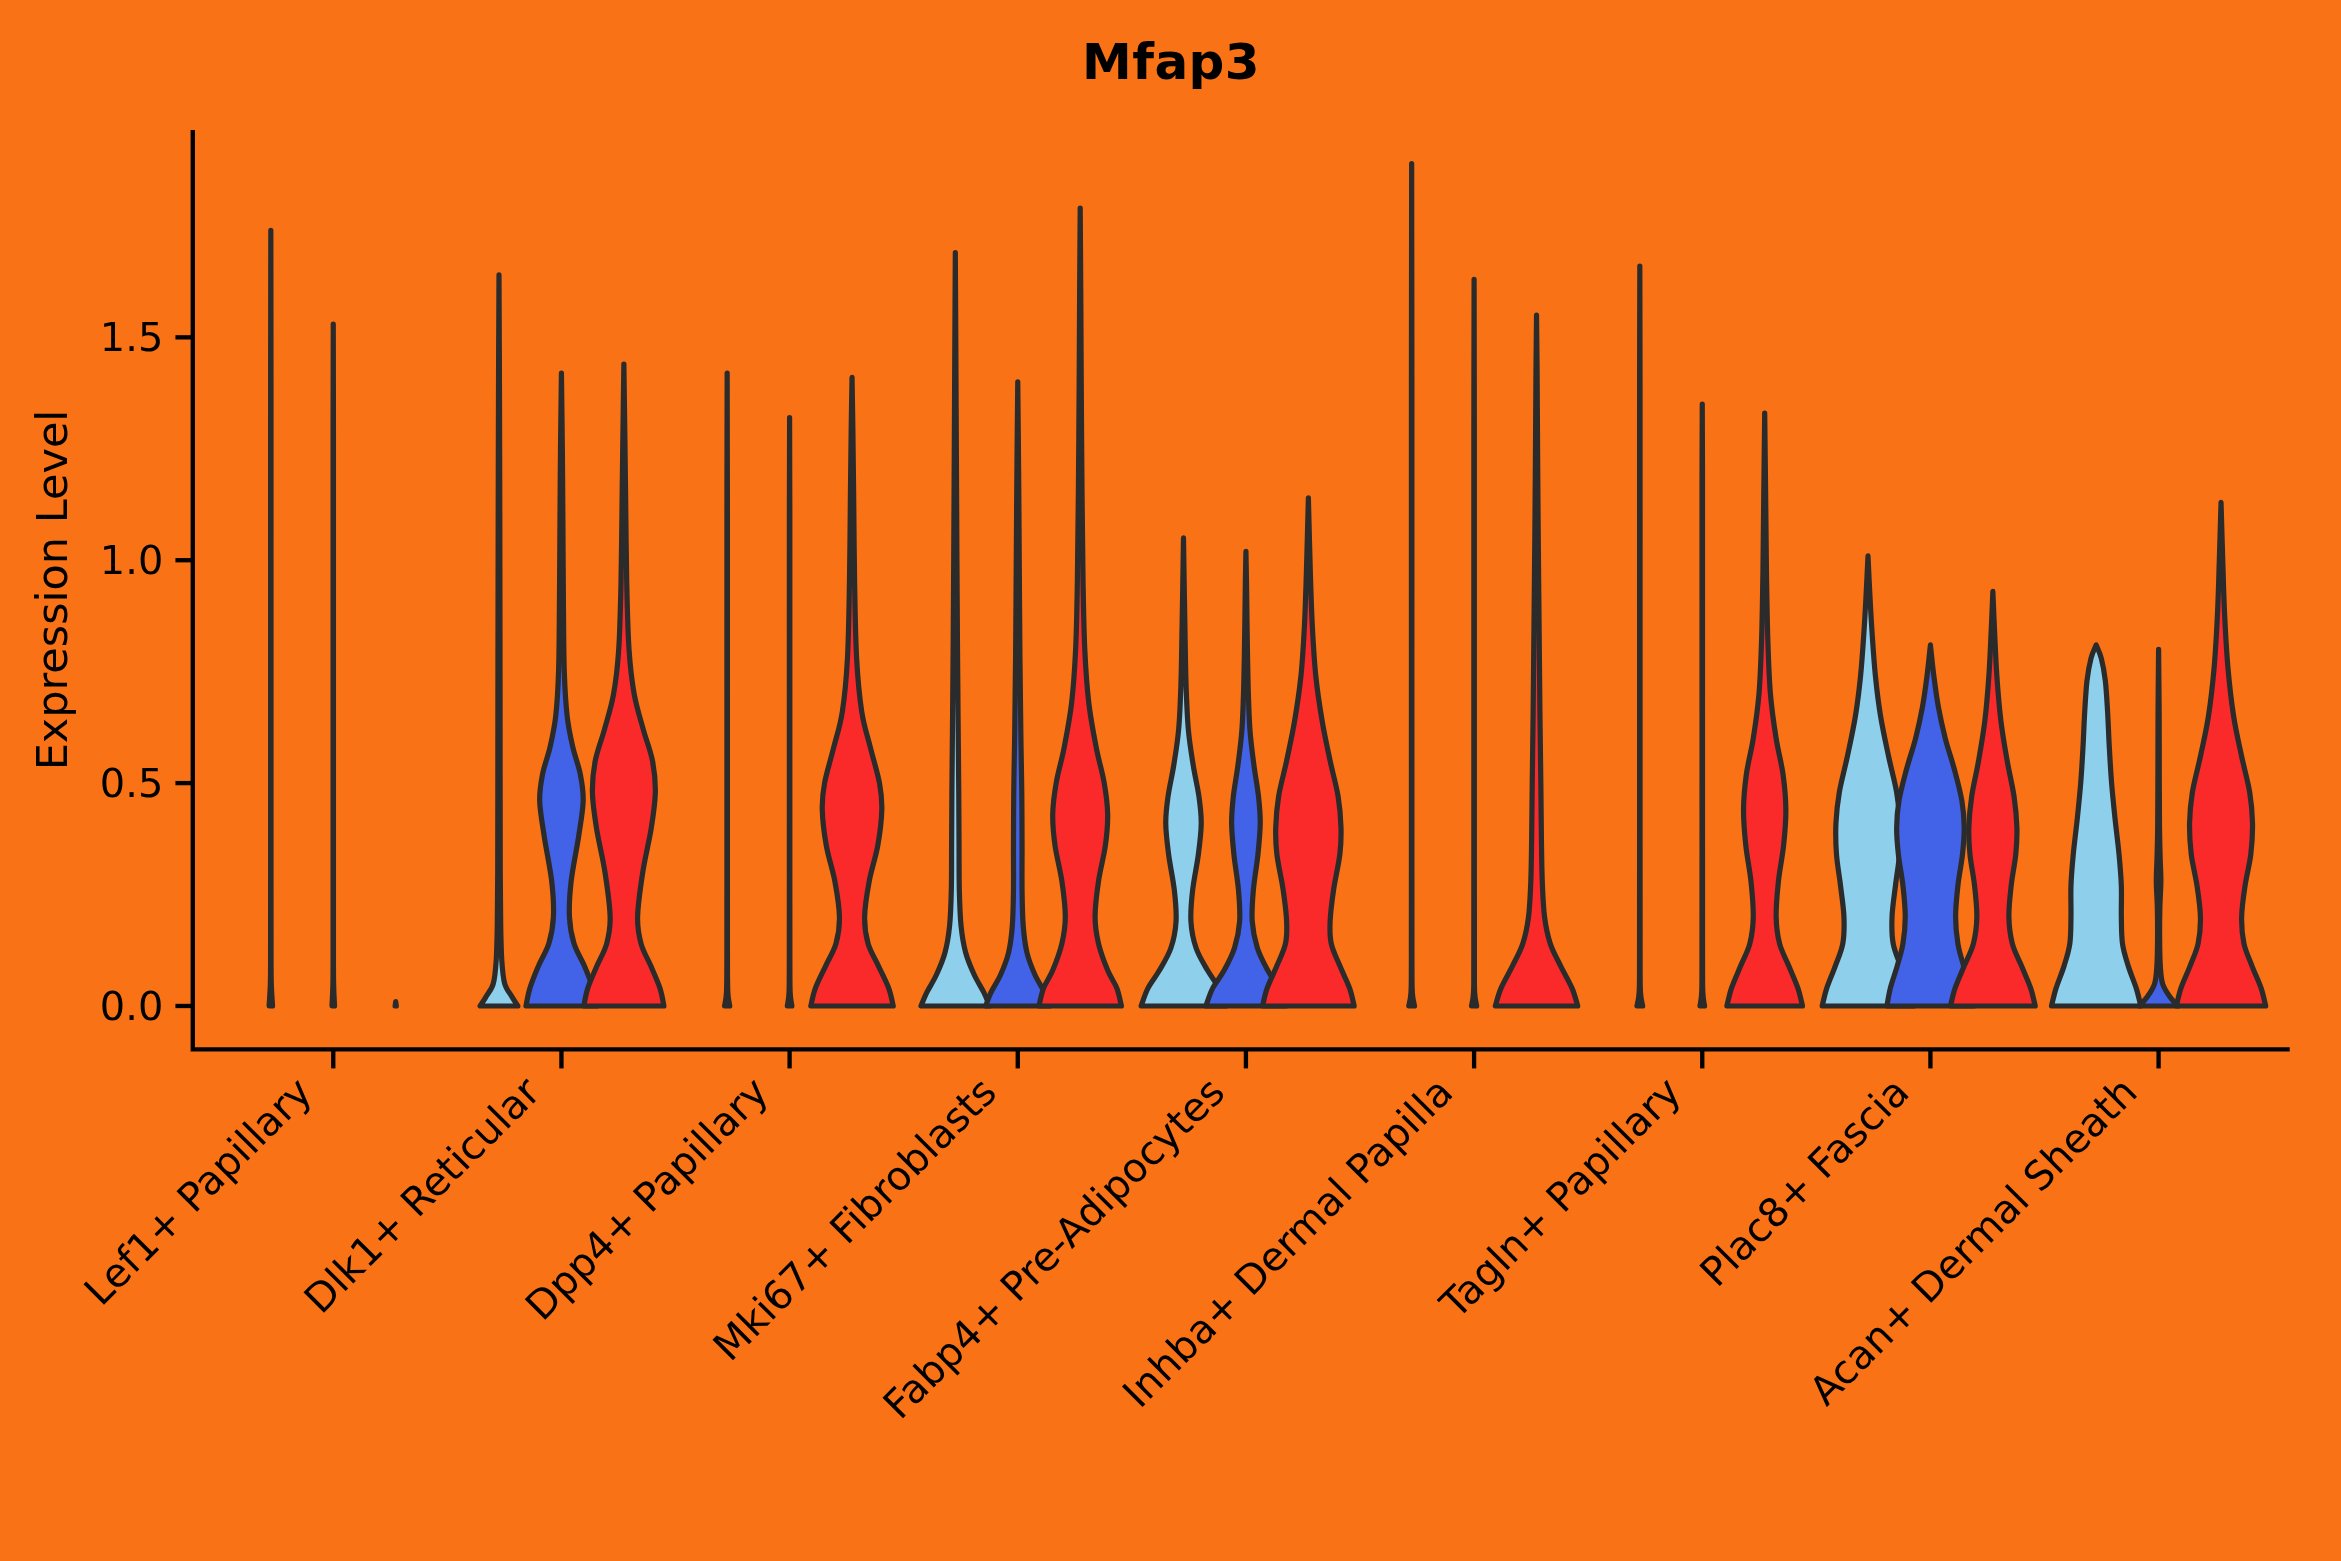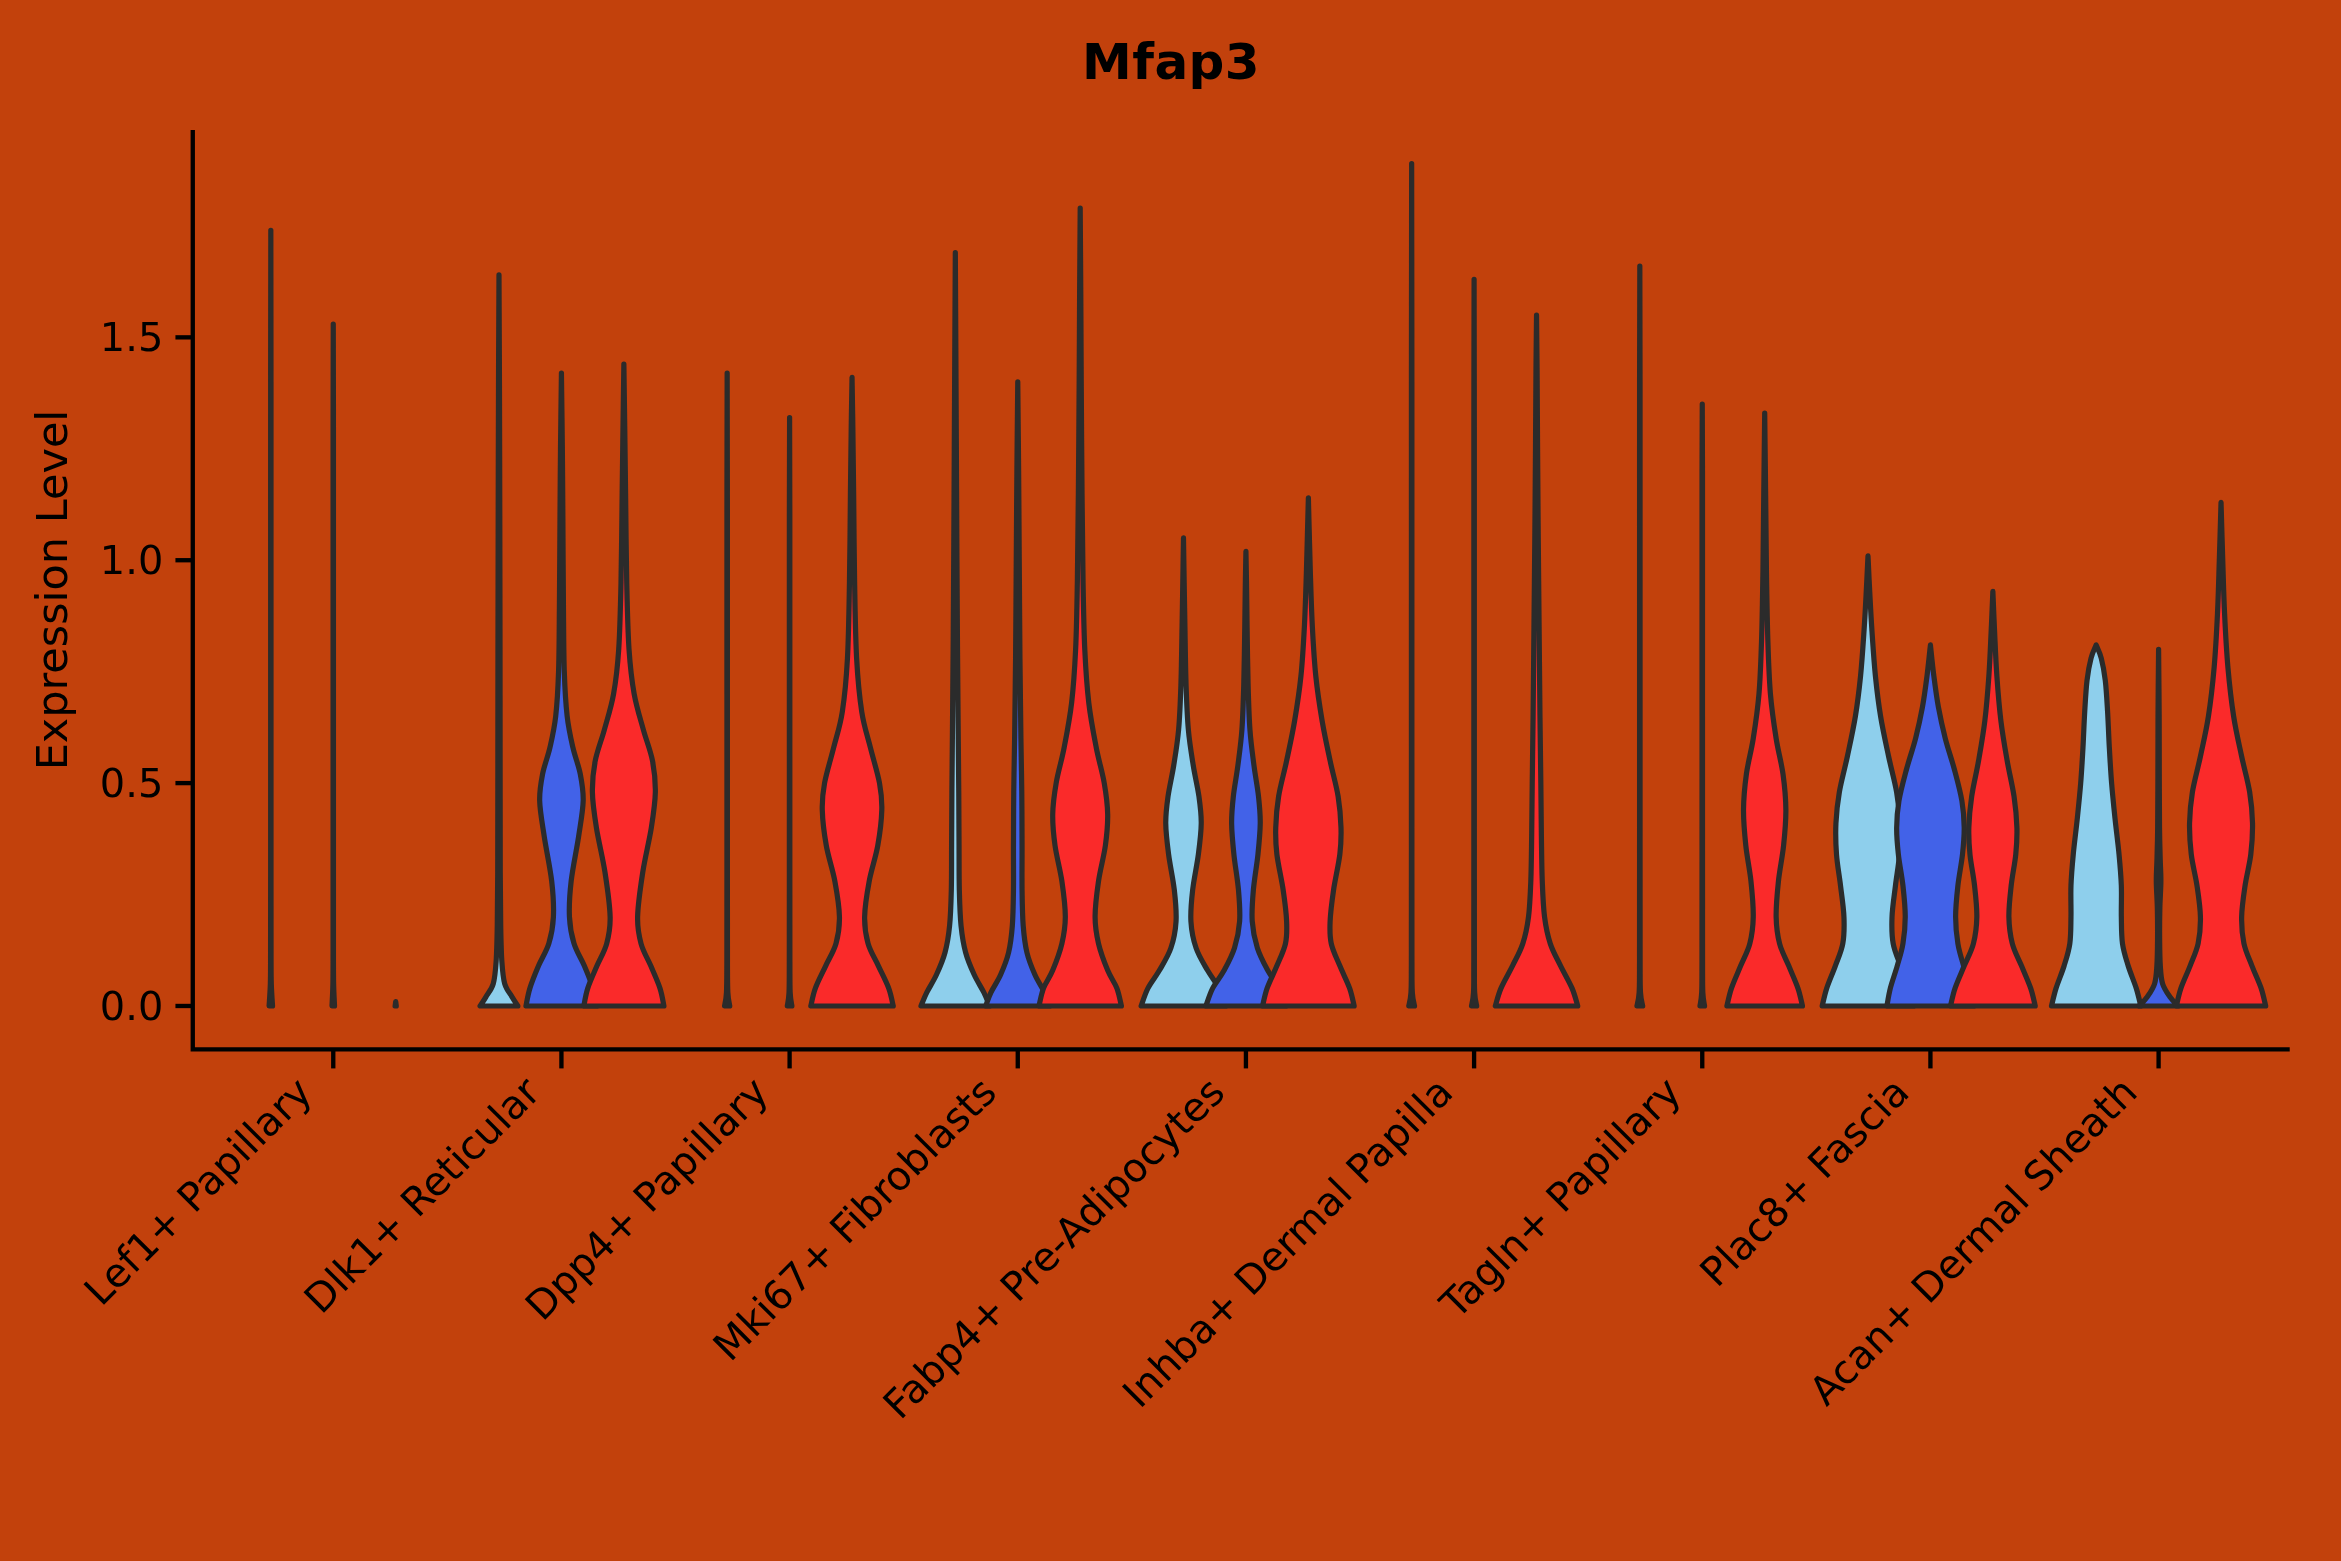--- a/index.html
+++ b/index.html
@@ -1,17 +1,17 @@
 <!DOCTYPE html>
 <html style="font-size:14px"><head>
 <meta charset="utf-8">
 <style>
   html,body{margin:0;padding:0;background:#ffffff;}
   body{width:2342px;height:1561px;font-family:"DejaVu Sans",sans-serif;overflow:hidden;}
-  #plot-root{position:relative;width:2342px;height:1561px;background:#c2410c;}
+  #plot-root{position:relative;width:2342px;height:1561px;background:#f97316;}
   #chart-title{
     position:absolute;left:0;top:33px;width:2342px;text-align:center;
     font-family:"DejaVu Sans",sans-serif;font-weight:bold;font-size:50px;color:#000;
     letter-spacing:0.4px;
   }
   #y-axis-title{
     position:absolute;
     font-family:"DejaVu Sans",sans-serif;font-size:43px;color:#000;
     transform-origin:0 0;
     white-space:nowrap;

